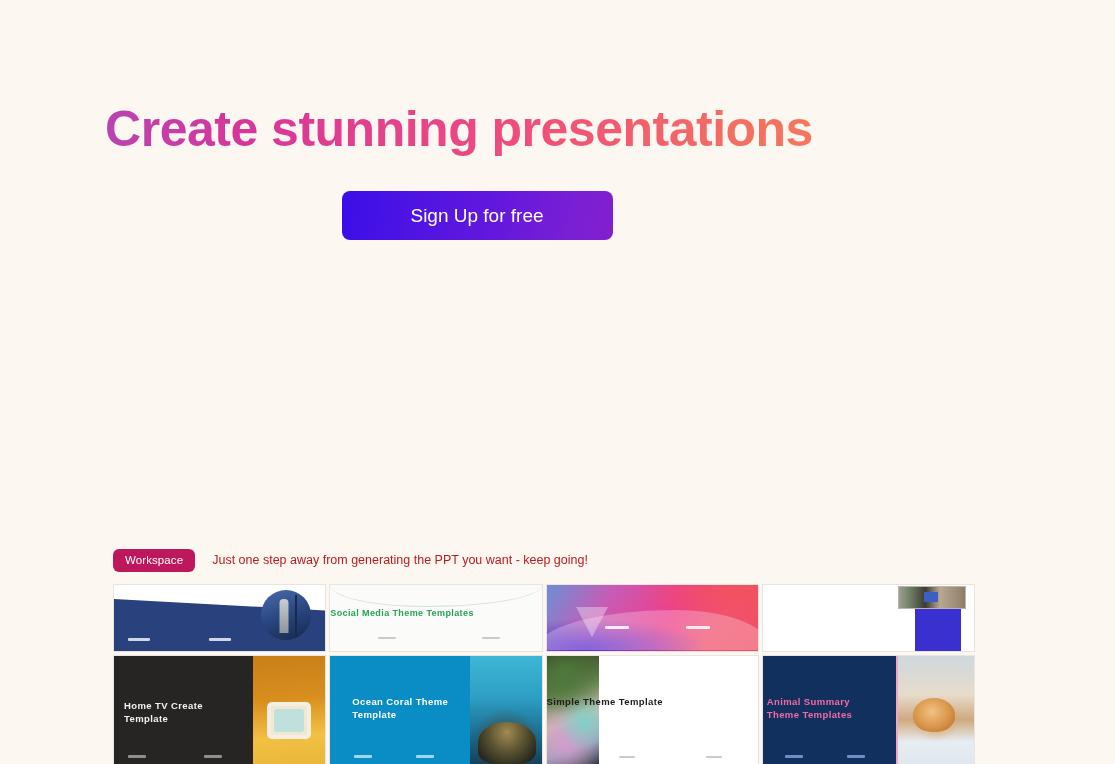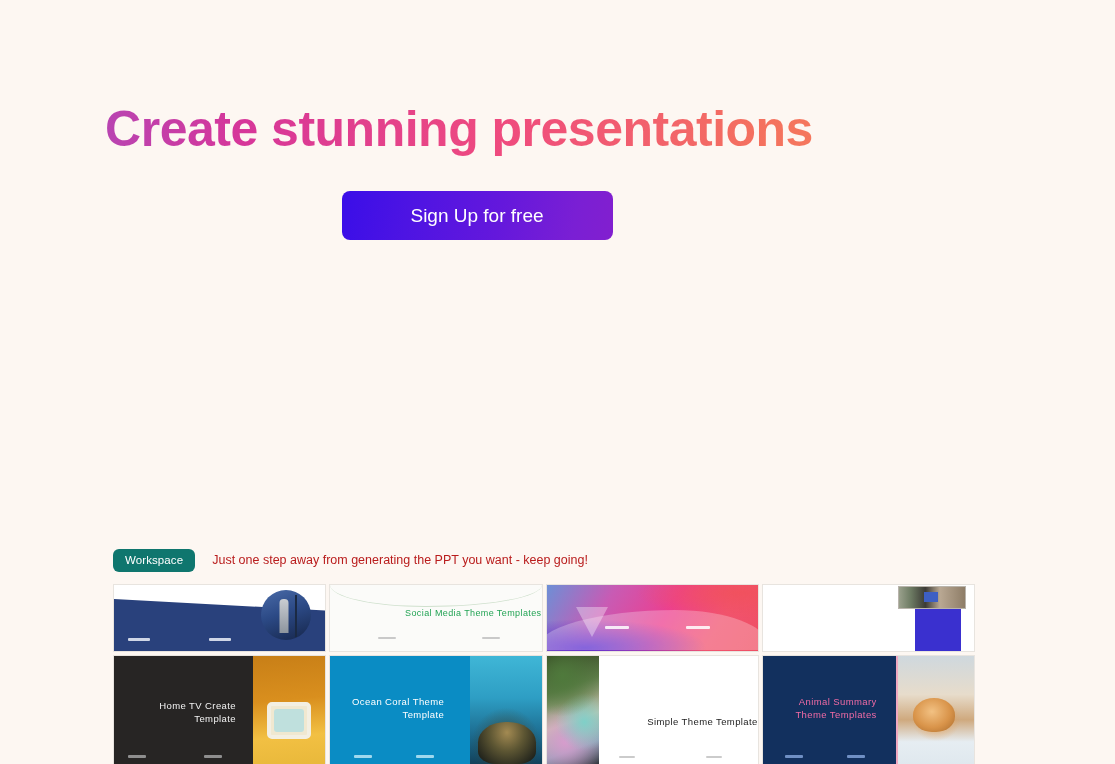--- a/index.html
+++ b/index.html
@@ -52,21 +52,21 @@
   }
 
   
   .workspace {
     position:absolute;
     left:113px; top:547px;
     width:862px;
   }
   .ws-head { display:flex; align-items:center; height:26px; }
   .ws-badge {
-    background:#0f766e;
+    background:#be185d;
     color:#ffffff;
     font-size:11.5px;
     border-radius:6px;
     padding:5px 12px 6px;
     letter-spacing:0.1px;
     white-space:nowrap;
   }
   .ws-note {
     margin-left:17px;
     color:#b91c1c;
@@ -85,24 +85,24 @@
   .card {
     position:relative;
     overflow:hidden;
     background:#ffffff;
     border:1px solid #e8e4df;
   }
   .card .title {
     position:absolute;
     z-index:4;
     font-size:9.5px;
-    font-weight:400;
+    font-weight:700;
     letter-spacing:0.4px;
     line-height:1.35;
-    text-align:right;
+    text-align:left;
   }
   
   .bar { position:absolute; height:3px; border-radius:1px; z-index:4; }
 
   
   .c1 { background:#ffffff; }
   .c1 .slant {
     position:absolute; left:0; right:0; top:14px; bottom:0;
     background:#29417c;
     clip-path:polygon(0 0,100% 22%,100% 100%,0 100%);
@@ -186,37 +186,37 @@
     background:#f0e8d0; border:4px solid #f3efe2; border-radius:5px;
     z-index:3;
   }
   .c5 .tv:after{
     content:""; position:absolute; inset:3px;
     background:#bfe0dd; border-radius:3px;
   }
 
   
   .c6 { background:#0a8cc4; }
-  .c6 .title { color:#ffffff; left:6px; width:108px; top:40px; }
+  .c6 .title { color:#ffffff; left:22px; width:108px; top:40px; }
   .c6 .reef {
     position:absolute; right:0; top:0; bottom:0; width:72px;
     background:
       radial-gradient(ellipse 80% 55% at 50% 80%, #3a4a3f 0%, rgba(58,74,63,0) 60%),
       linear-gradient(180deg,#3fb6d6 0%,#2e9ec4 38%,#1d6e92 70%,#123f57 100%);
   }
   .c6 .reef:after{
     content:""; position:absolute; left:12%; bottom:2px;
     width:58px; height:42px;
     background:radial-gradient(ellipse at 50% 25%, #a38a52 0%, #5d5633 42%, #22241c 85%);
     border-radius:48% 48% 30% 30%;
   }
 
   
   .c7 { background:#ffffff; }
-  .c7 .title { color:#1c1c1c; left:0; right:0; top:60px; }
+  .c7 .title { color:#1c1c1c; left:0; right:0; top:40px; }
   .c7 .collage {
     position:absolute; left:0; top:0; bottom:0; width:52px;
     background:
       radial-gradient(circle at 30% 18%, #4f7a3c 0%, rgba(79,122,60,0) 42%),
       radial-gradient(circle at 72% 60%, #7fd0c8 0%, rgba(127,208,200,0) 38%),
       radial-gradient(circle at 35% 78%, #d79ccd 0%, rgba(215,156,205,0) 42%),
       linear-gradient(160deg,#31401f 0%,#5d7a48 30%,#c9c2ad 58%,#8e9fb5 80%,#2c2f35 100%);
   }
 
   

